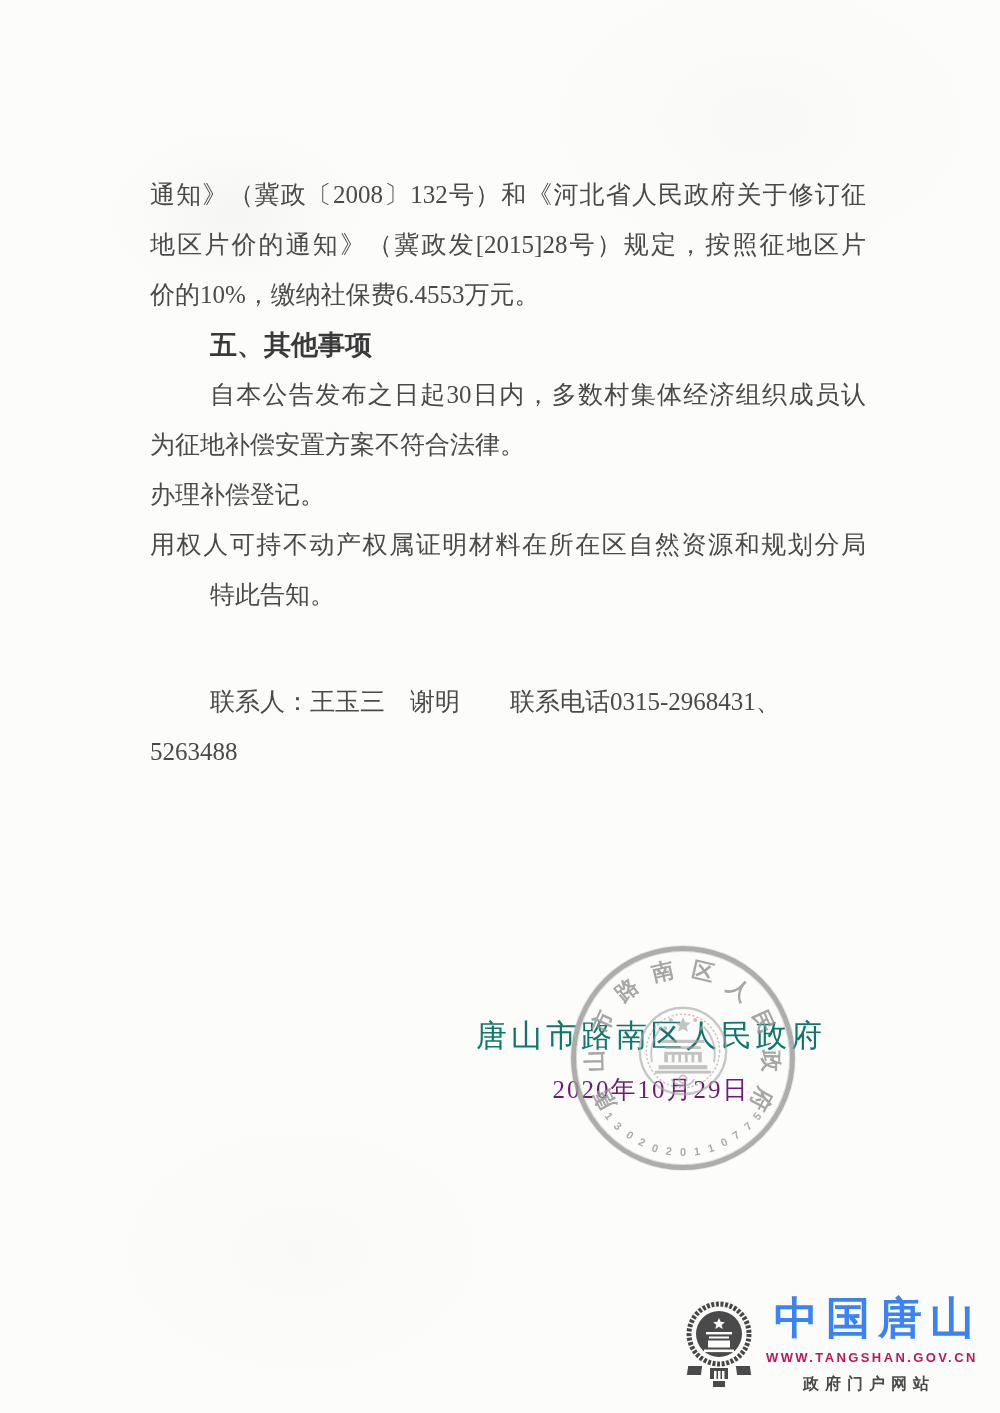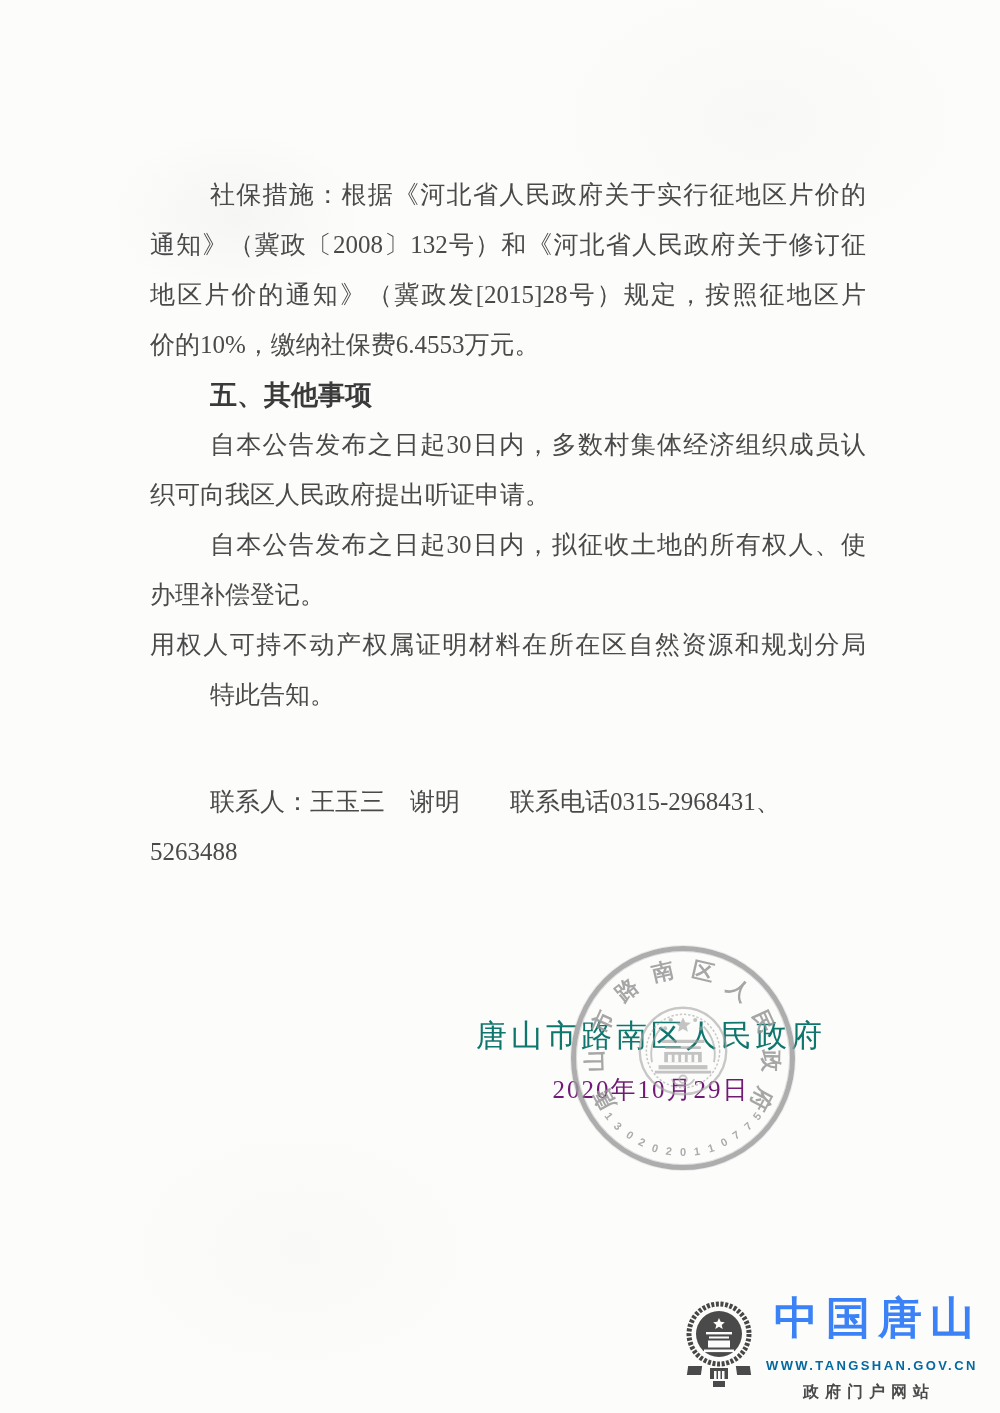--- a/index.html
+++ b/index.html
@@ -62,43 +62,41 @@
   
   .footer-logo{position:absolute;left:684px;top:1292px;width:300px;height:110px;}
   .footer-emblem{position:absolute;left:2px;top:4px;}
   .footer-texts{position:absolute;left:82px;top:0;width:206px;text-align:center;}
   .footer-brand{
     font-size:44px;font-weight:bold;color:#3b82f6;letter-spacing:8px;
     font-family:"Liberation Serif","DejaVu Serif",serif;line-height:54px;
     white-space:nowrap;margin-left:8px;
   }
   .footer-url{
-    margin-top:12px;font-family:"Liberation Sans","DejaVu Sans",sans-serif;
-    font-weight:bold;font-size:13px;letter-spacing:2.4px;color:#0369a1;white-space:nowrap;
+    margin-top:4px;font-family:"Liberation Sans","DejaVu Sans",sans-serif;
+    font-weight:bold;font-size:13px;letter-spacing:2.4px;color:#be185d;white-space:nowrap;
   }
   .footer-tagline{
     margin-top:9px;font-family:"Liberation Sans","DejaVu Sans",sans-serif;
     font-weight:bold;font-size:16px;letter-spacing:6px;color:#4a4a4a;white-space:nowrap;
   }
 </style>
 </head>
 <body>
 
 <div class="doc-text">
-  <div class="line fill indent">社保措施：根据《河北省人民政府关于实行征地区片价的</div>
   <div class="line fill">通知》（冀政〔2008〕132号）和《河北省人民政府关于修订征</div>
   <div class="line fill">地区片价的通知》（冀政发[2015]28号）规定，按照征地区片</div>
   <div class="line short">价的10%，缴纳社保费6.4553万元。</div>
 
   <div class="line heading short indent">五、其他事项</div>
 
   <div class="line fill indent">自本公告发布之日起30日内，多数村集体经济组织成员认</div>
-  <div class="line short">织可向我区人民政府提出听证申请。</div>
+  <div class="line short">为征地补偿安置方案不符合法律。</div>
 
-  <div class="line fill indent">自本公告发布之日起30日内，拟征收土地的所有权人、使</div>
   <div class="line short">办理补偿登记。</div>
   <div class="line fill">用权人可持不动产权属证明材料在所在区自然资源和规划分局</div>
 
   <div class="line short indent">特此告知。</div>
 
   <div class="line contact indent">联系人：王玉三　谢明　　联系电话0315-2968431、5263488</div>
 </div>
 
 <div class="signature">
   <div class="org">唐山市路南区人民政府</div>

